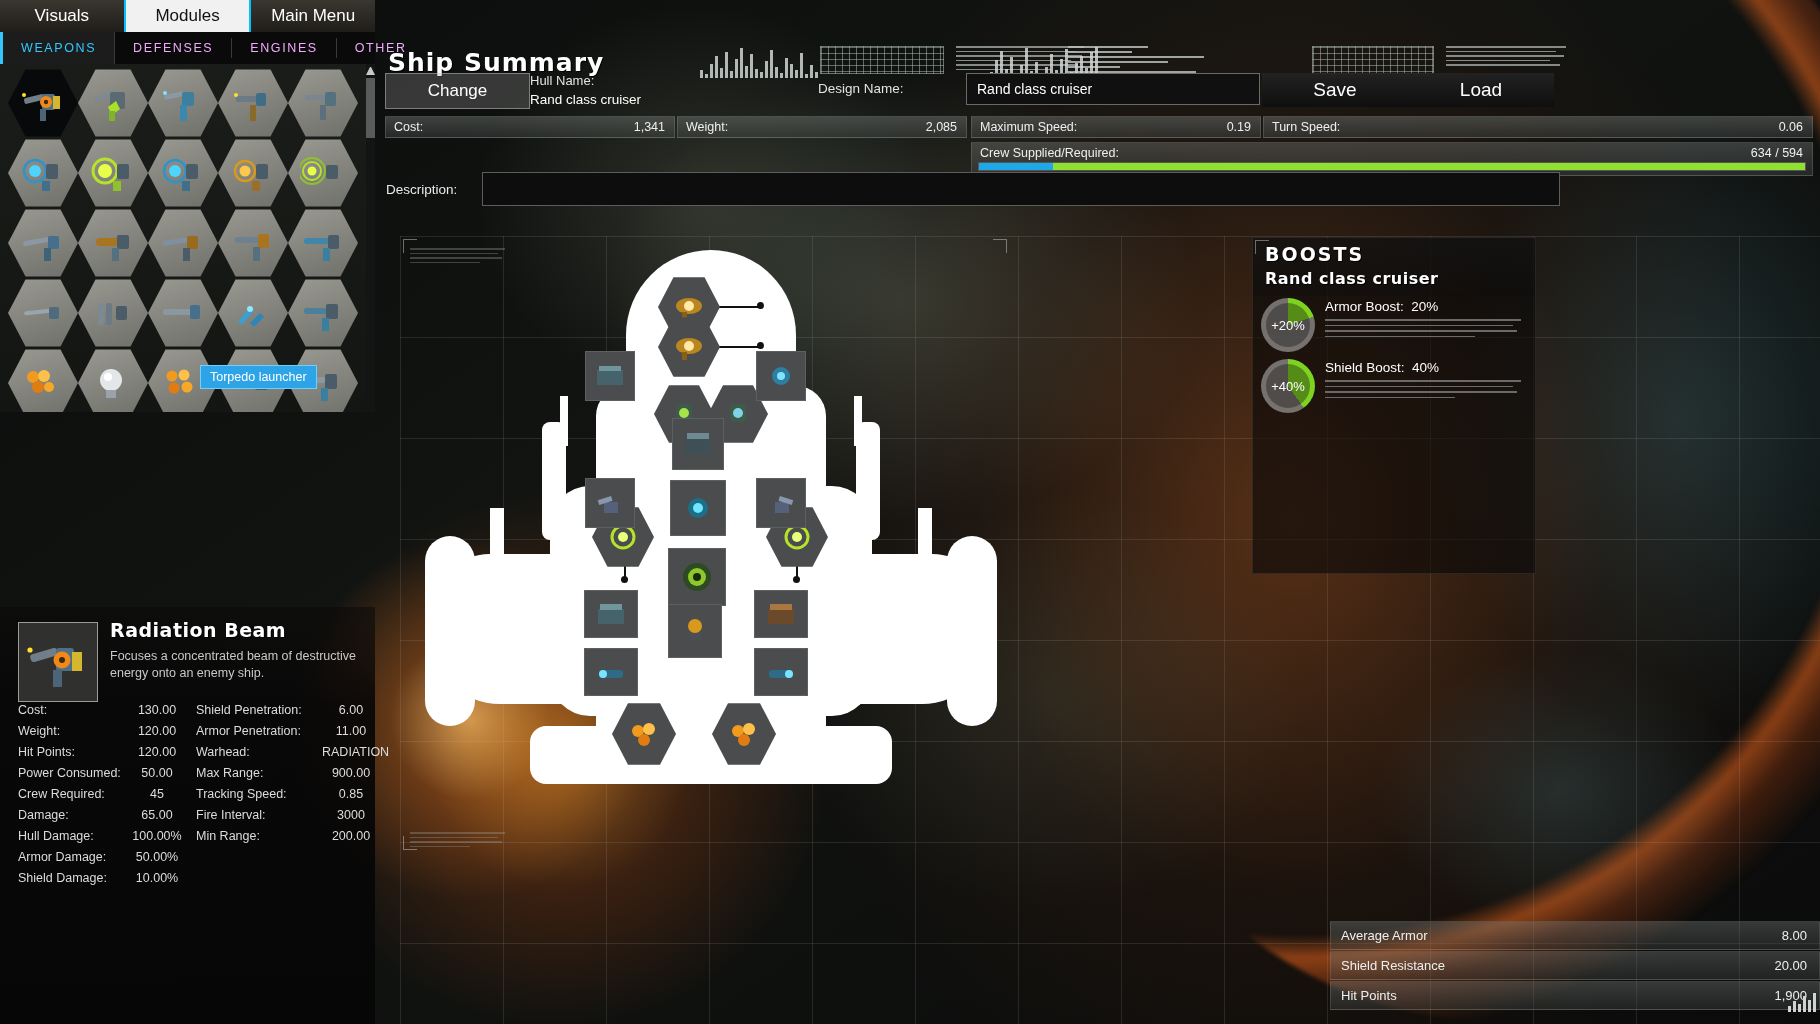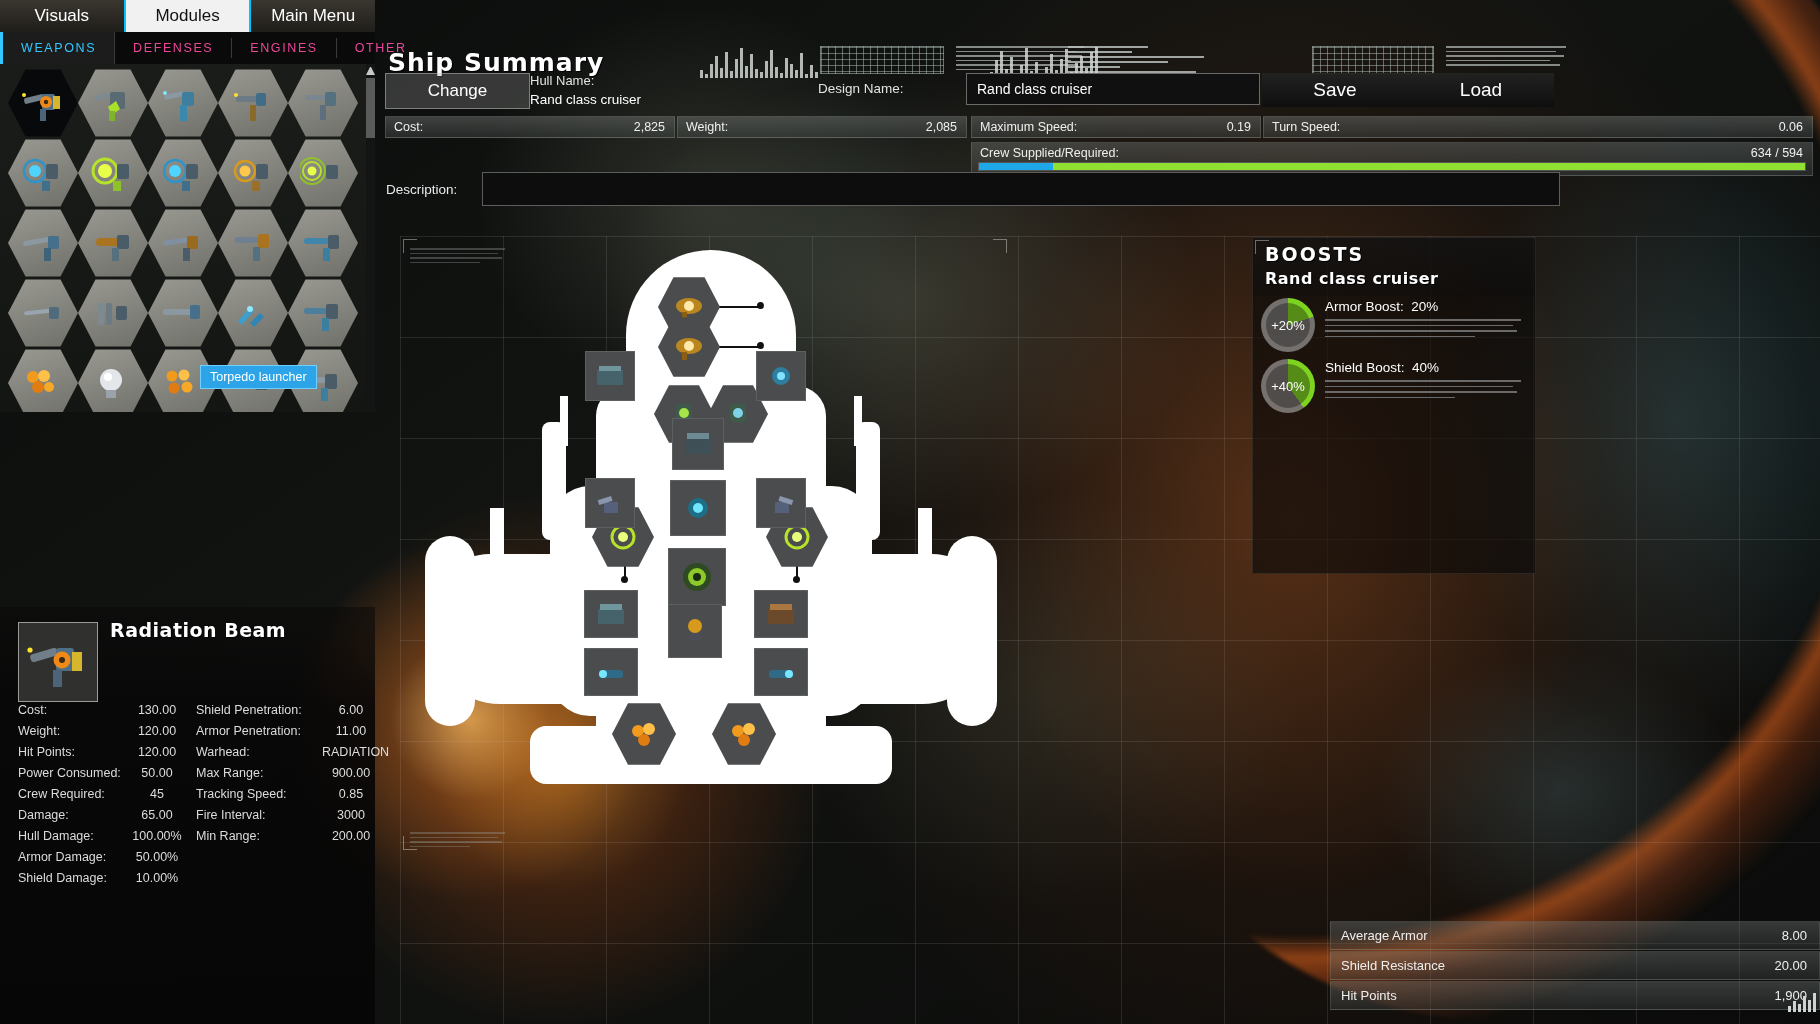--- a/index.html
+++ b/index.html
@@ -49,21 +49,21 @@
   }
   .toptab.active { background:#f1f1f1; color:#111; border-left:2px solid #00c3ff; border-right:2px solid #00c3ff;}
 
   
   #left-panel { position:absolute; left:0; top:32px; width:375px; height:992px; z-index:20; }
   #subtabs {
     position:absolute; left:0; top:0; width:375px; height:32px;
     background:#0a0a0a; display:flex; align-items:center;
   }
   .subtab {
-    font-size:12.5px; letter-spacing:1.6px; color:#ec4899; padding:0 18px; cursor:pointer;
+    font-size:12.5px; letter-spacing:1.6px; color:#f0abfc; padding:0 18px; cursor:pointer;
     border-right:1px solid #3a3a3a; height:20px; line-height:20px;
   }
   .subtab:last-child{ border-right:none; }
   .subtab.active { color:#32c8ff; background:#1c1c1c; height:32px; line-height:32px; border-left:3px solid #32c8ff;}
 
   
   #module-grid {
     position:absolute; left:0; top:32px; width:369px; height:348px;
     background:linear-gradient(180deg,rgba(28,30,28,0.88),rgba(20,22,20,0.92));
     overflow:hidden;
@@ -650,20 +650,21 @@
         <rect x="6" y="19" width="28" height="8" rx="3" fill="#6f7e88" transform="rotate(-16 20 23)"></rect>
         <rect x="32" y="16" width="18" height="23" rx="3" fill="#4e6f86"></rect>
         <circle cx="38" cy="28" r="8.5" fill="#ef8a19"></circle>
           <circle cx="38" cy="28" r="3" fill="#3b2a10"></circle>
         <rect x="48" y="20" width="10" height="19" fill="#d5b62c"></rect>
         <rect x="29" y="38" width="9" height="17" fill="#4c6478"></rect>
         <circle cx="6" cy="18" r="2.6" fill="#ffe02a"></circle>
       </svg>
     </div>
     <div id="md-title">Radiation Beam</div>
+    <div id="md-desc">Focuses a concentrated beam of destructive energy onto an enemy ship.</div>
     <div id="md-stats">
       <div class="lbl">Cost:</div>
       <div class="val">130.00</div>
       <div class="lbl">Shield Penetration:</div>
       <div class="val">6.00</div>
 
       <div class="lbl">Weight:</div>
       <div class="val">120.00</div>
       <div class="lbl">Armor Penetration:</div>
       <div class="val">11.00</div>
@@ -789,21 +790,21 @@
   <div id="btn-change">Change</div>
   <div id="hull-lbl">Hull Name:</div>
   <div id="hull-val">Rand class cruiser</div>
   <div id="design-lbl">Design Name:</div>
   <input id="design-input" value="Rand class cruiser" style="">
   <div id="btn-save">Save</div>
   <div id="btn-load">Load</div>
 
   <div class="stat-cell" style="left:7px;top:84px;width:290px;">
     <span class="k">Cost:</span>
-    <span class="v">2,825</span>
+    <span class="v">1,341</span>
   </div>
   <div class="stat-cell" style="left:299px;top:84px;width:290px;">
     <span class="k">Weight:</span>
     <span class="v">2,085</span>
   </div>
   <div class="stat-cell" style="left:593px;top:84px;width:290px;">
     <span class="k">Maximum Speed:</span>
     <span class="v">0.19</span>
   </div>
   <div class="stat-cell" style="left:885px;top:84px;width:550px;">

